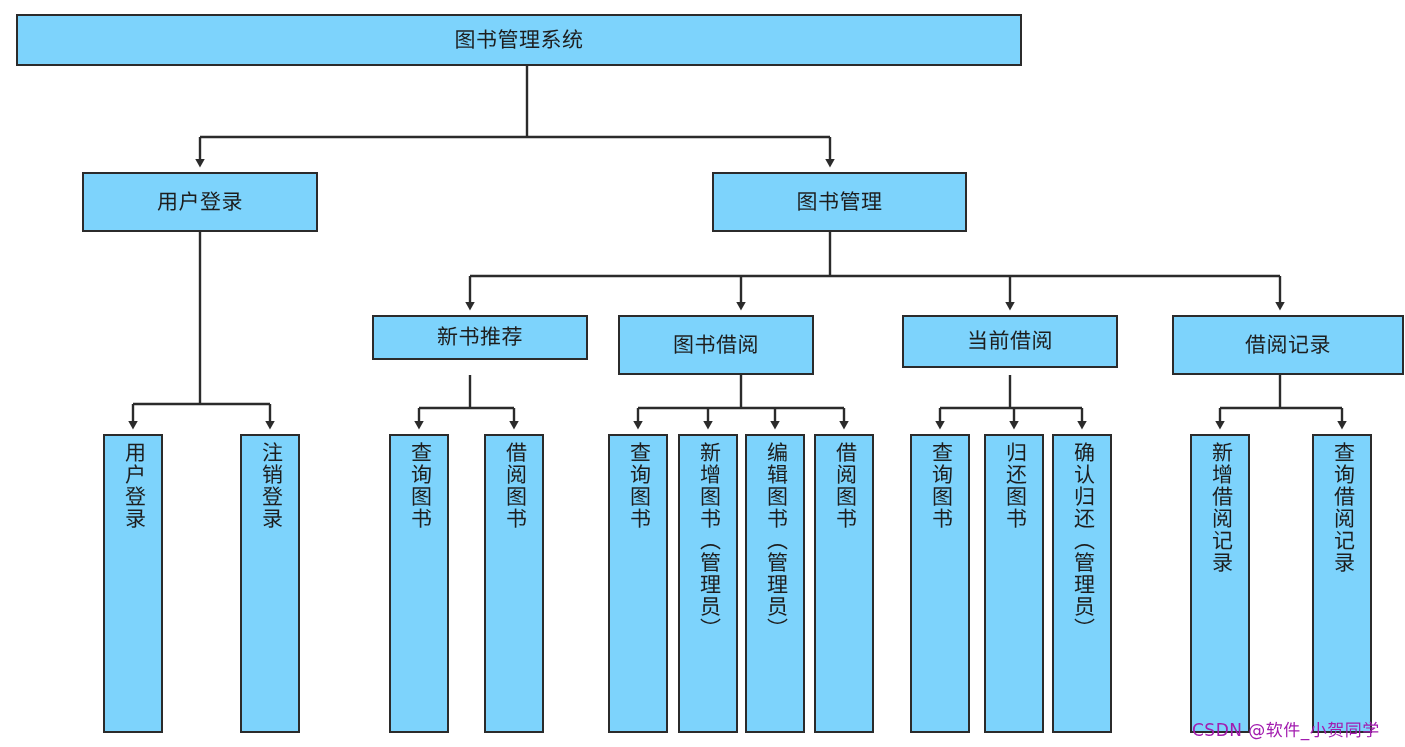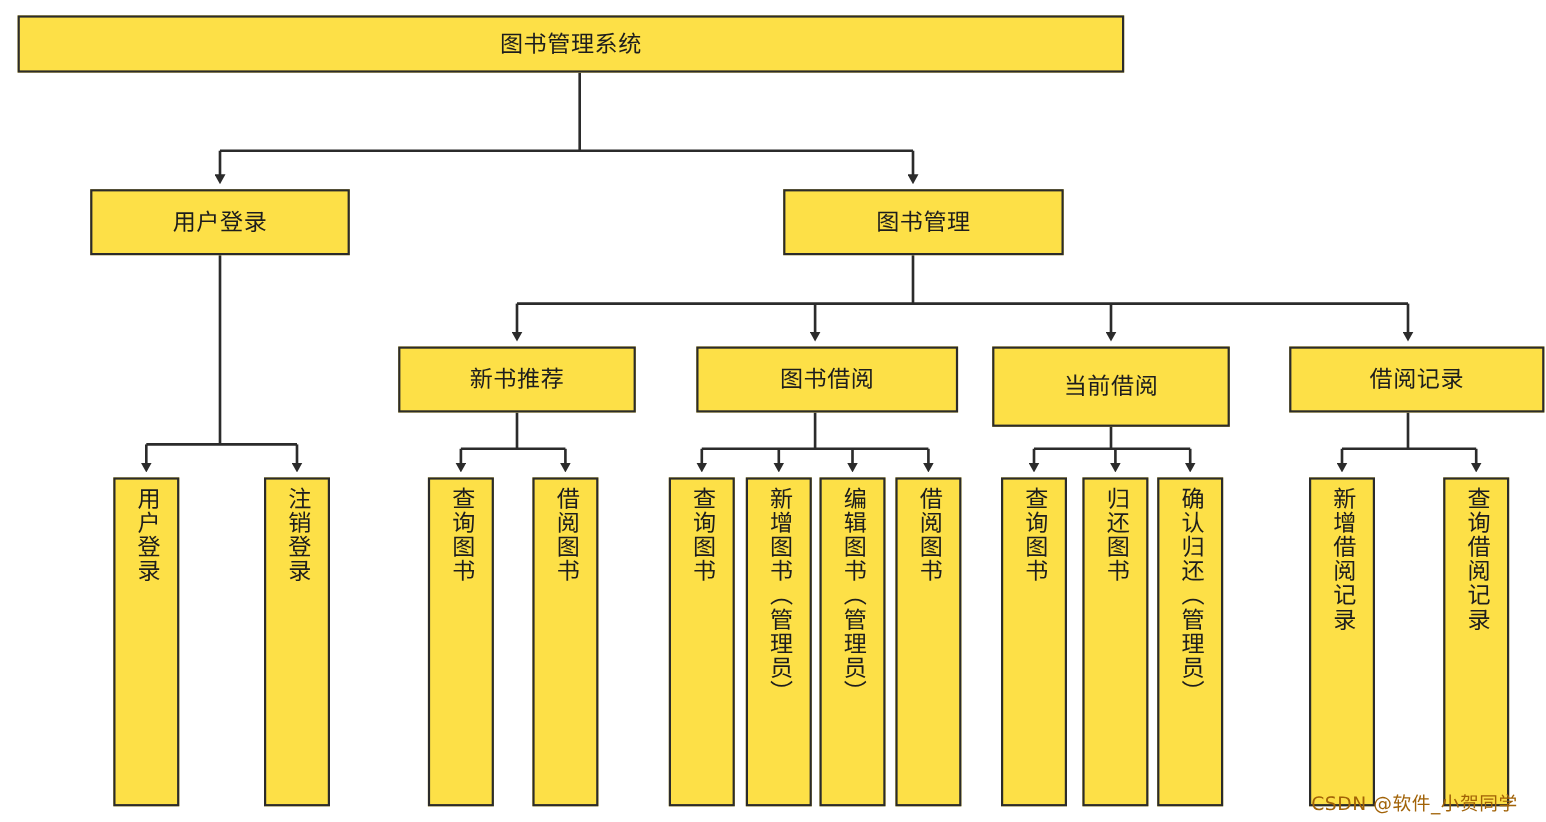--- a/index.html
+++ b/index.html
@@ -22,21 +22,21 @@
     position: absolute;
     left: 0;
     top: 0;
     width: 1405px;
     height: 747px;
     pointer-events: none;
   }
   .node {
     position: absolute;
     box-sizing: border-box;
-    background: #fde047;
+    background: #7dd3fc;
     border: 2px solid #2b2b2b;
     display: flex;
     align-items: center;
     justify-content: center;
     z-index: 2;
   }
   .node-label {
     font-size: 21px;
     color: #1d1d1d;
     line-height: 1.18;
@@ -54,21 +54,21 @@
     writing-mode: vertical-rl;
     text-orientation: upright;
     font-size: 21px;
     line-height: 1.1;
     letter-spacing: 1px;
     white-space: nowrap;
   }
   .watermark {
     position: absolute;
     font-size: 17px;
-    color: #a16207;
+    color: #a21caf;
     letter-spacing: 0.5px;
     white-space: nowrap;
     z-index: 5;
     font-family: "DejaVu Sans", "Liberation Sans", sans-serif;
   }
 </style>
 </head>
 <body>
 
 <div id="diagram-root">
@@ -127,27 +127,27 @@
     <span class="node-label">图书管理系统</span>
   </div>
 
   <div class="node" style="left:82px; top:172px; width:236px; height:60px;">
     <span class="node-label">用户登录</span>
   </div>
   <div class="node" style="left:712px; top:172px; width:255px; height:60px;">
     <span class="node-label">图书管理</span>
   </div>
 
-  <div class="node" style="left:362px; top:315px; width:216px; height:60px;">
+  <div class="node" style="left:372px; top:315px; width:216px; height:45px;">
     <span class="node-label">新书推荐</span>
   </div>
-  <div class="node" style="left:633px; top:315px; width:238px; height:60px;">
+  <div class="node" style="left:618px; top:315px; width:196px; height:60px;">
     <span class="node-label">图书借阅</span>
   </div>
-  <div class="node" style="left:902px; top:315px; width:216px; height:73px;justify-content:center;">
+  <div class="node" style="left:902px; top:315px; width:216px; height:53px;justify-content:center;">
     <span class="node-label">当前借阅</span>
   </div>
   <div class="node" style="left:1172px; top:315px; width:232px; height:60px;">
     <span class="node-label">借阅记录</span>
   </div>
 
   <div class="node leaf" style="left:103px; top:434px; width:60px; height:299px;">
     <span class="node-label">用户登录</span>
   </div>
   <div class="node leaf" style="left:240px; top:434px; width:60px; height:299px;">

